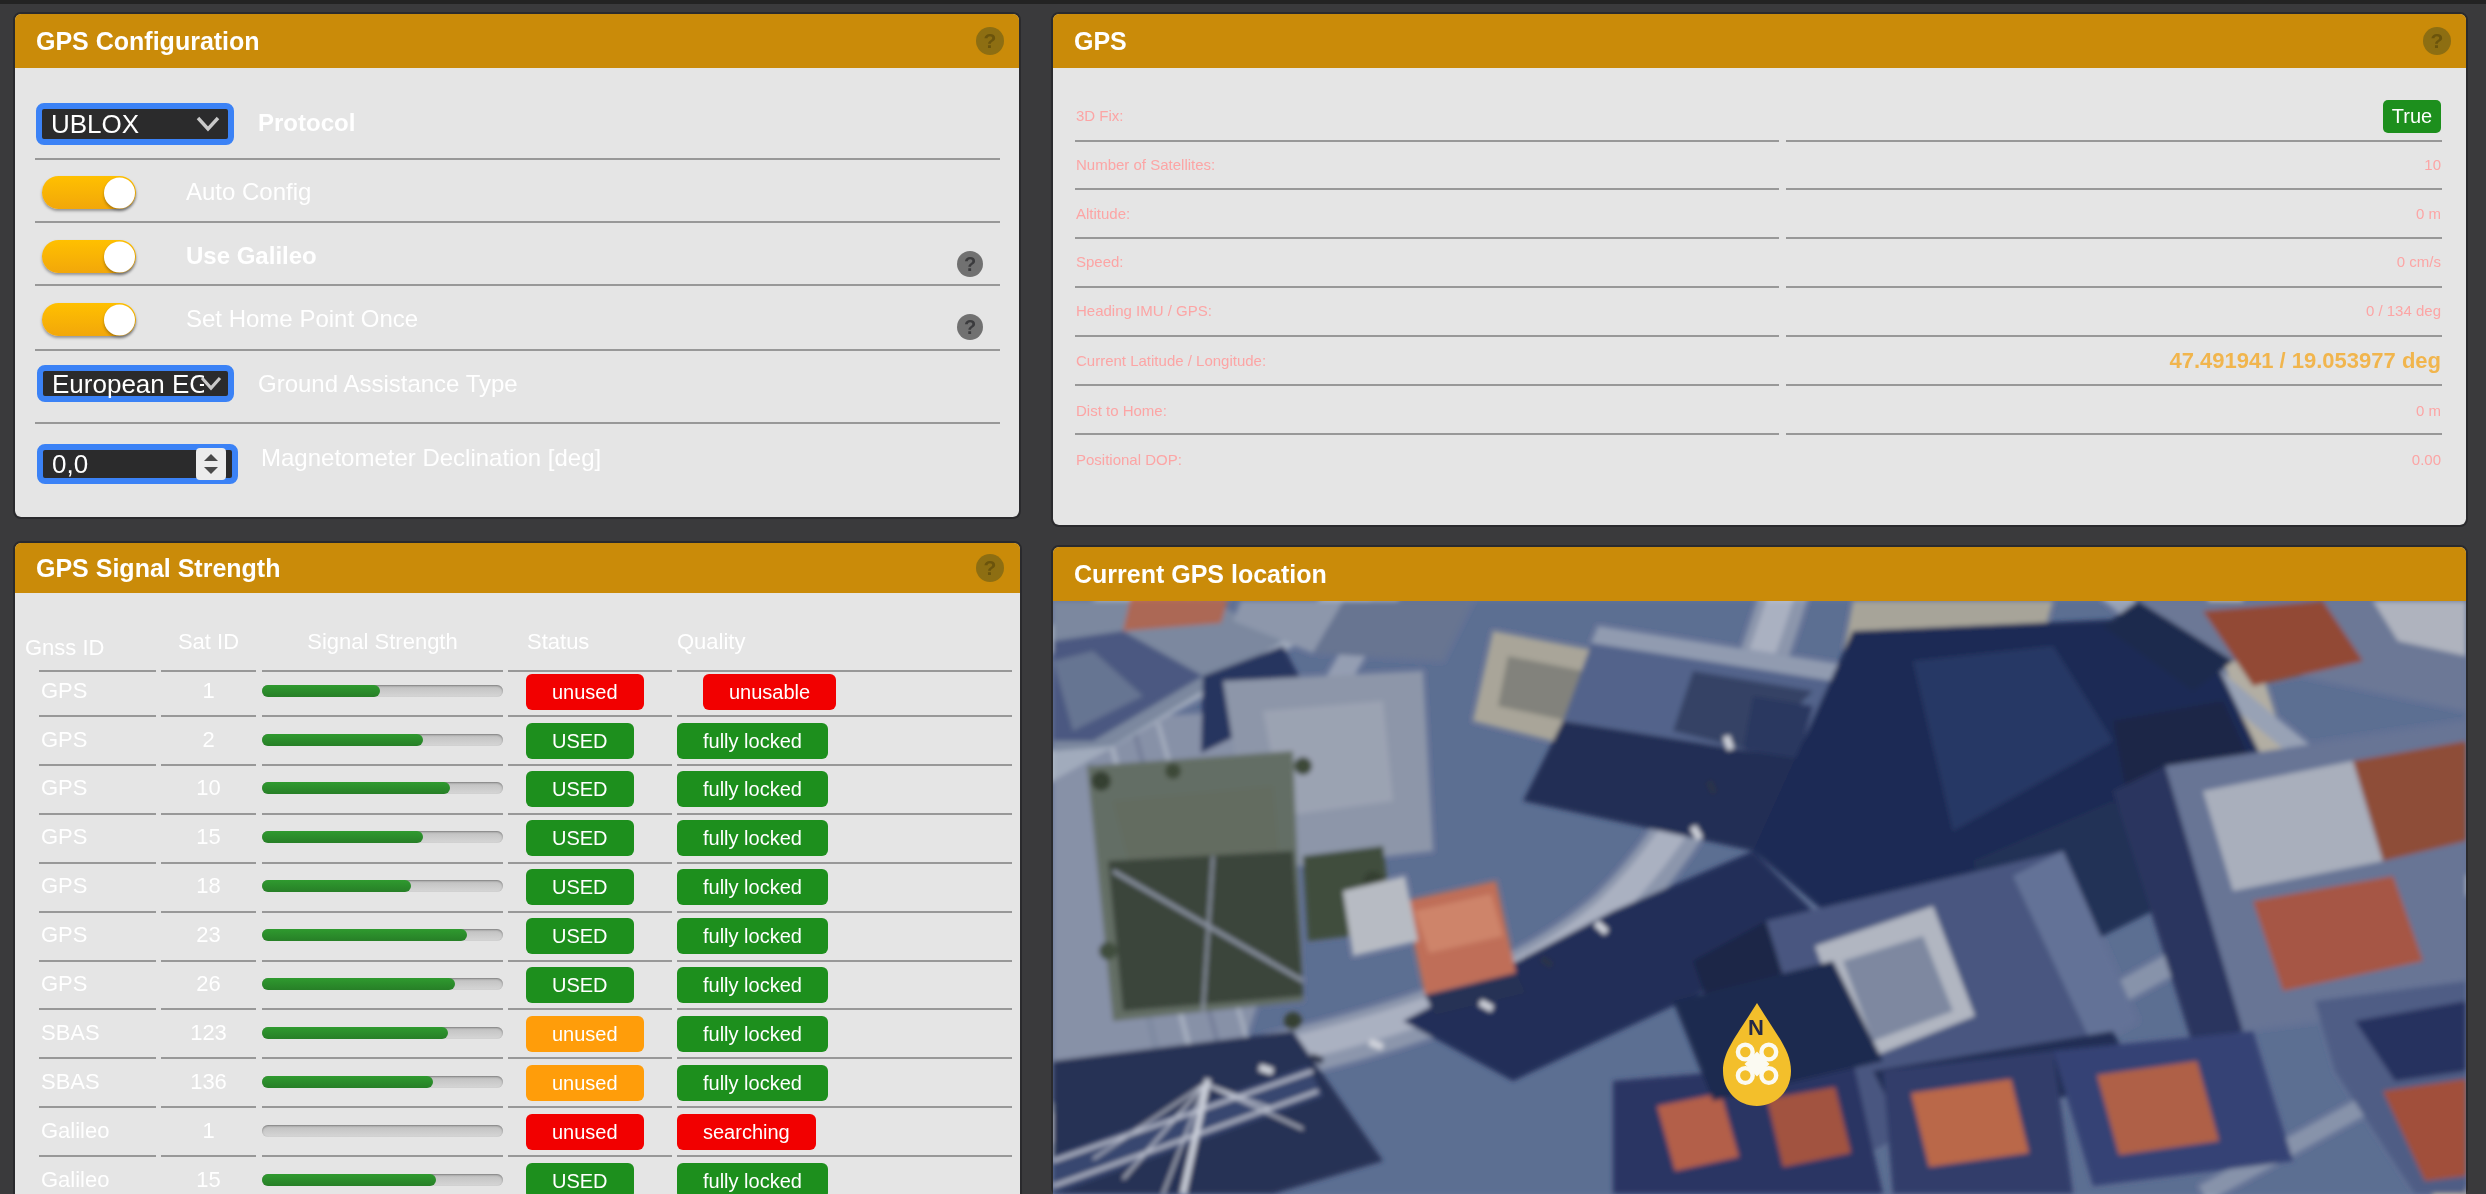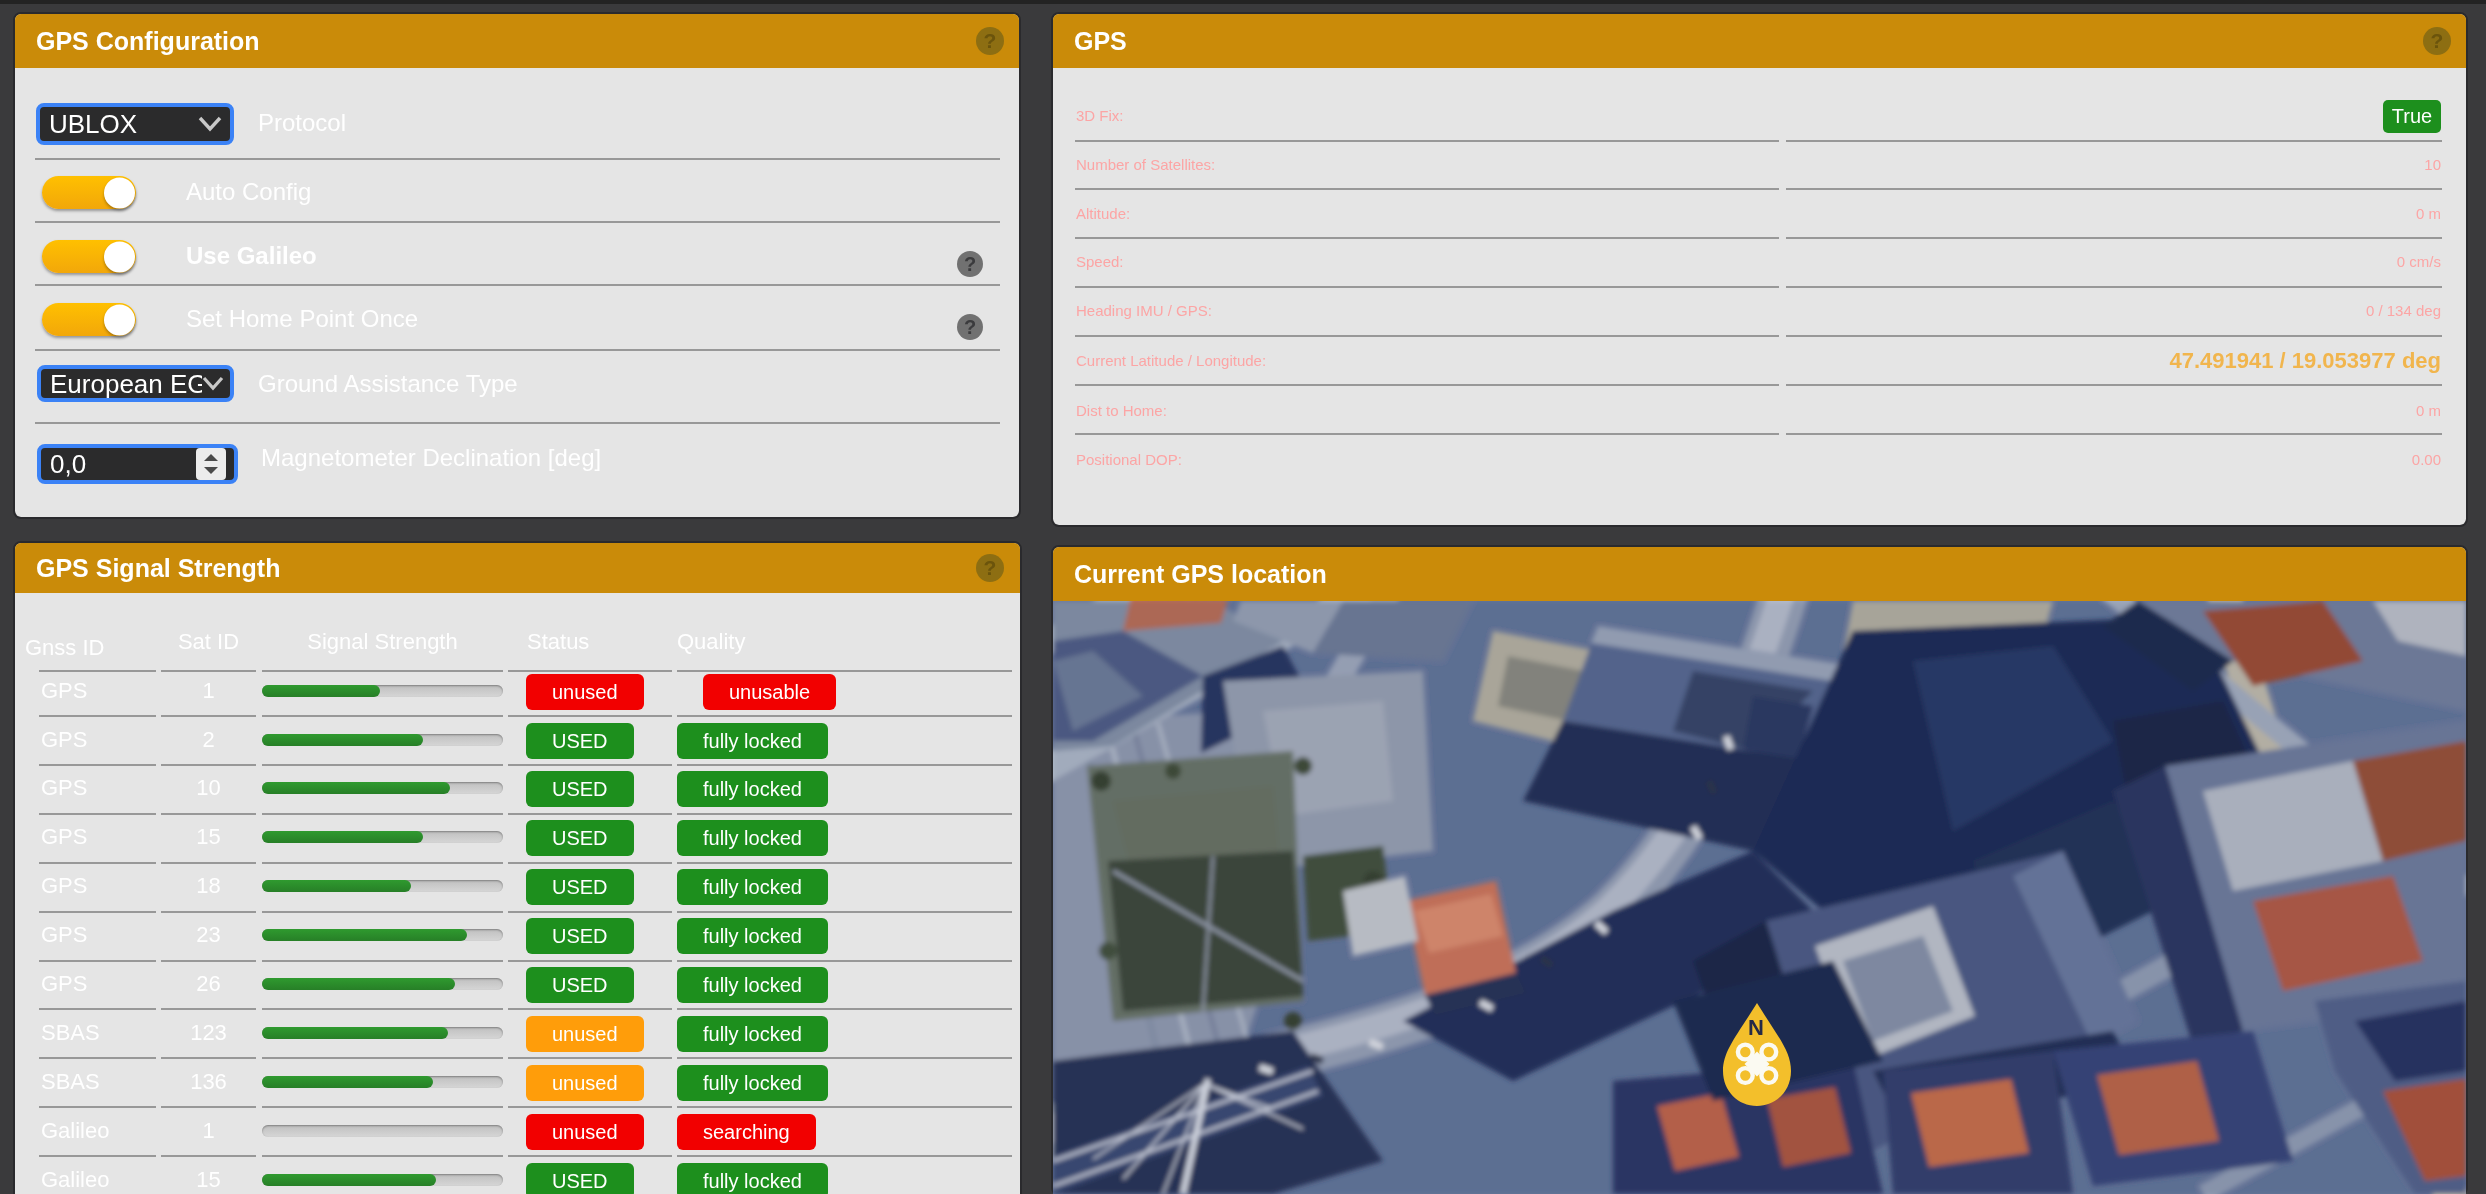--- a/index.html
+++ b/index.html
@@ -11,21 +11,21 @@
     border-radius:6px 6px 0 0; color:#fff; font-size:25px; font-weight:bold;
     line-height:54px; padding-left:21px; }
   .qmark { position:absolute; width:28px; height:28px; border-radius:50%;
     background:#8d6e12; color:#6b540c; font-size:21px; font-weight:bold;
     text-align:center; line-height:28px; top:13px; }
   .qgray { position:absolute; width:26px; height:26px; border-radius:50%;
     background:#717171; color:#3b3b3d; font-size:20px; font-weight:bold;
     text-align:center; line-height:26px; }
   .lbl { position:absolute; color:#fff; font-size:24px; line-height:28px; white-space:nowrap; }
   .hr { position:absolute; height:2px; background:#989898; }
-  .sel { position:absolute; background:#2b2b2c; border:4px solid #3b82f6; border-radius:8px;
+  .sel { position:absolute; background:#2b2b2c; border:6px solid #3b82f6; border-radius:8px;
     color:#fff; font-size:26px; }
   .sel .st { position:absolute; left:9px; top:50%; transform:translateY(-50%); white-space:nowrap; overflow:hidden;}
   .sel svg { position:absolute; right:8px; top:50%; transform:translateY(-50%); }
   .tog { position:absolute; width:94px; height:33px; border-radius:17px;
     background:linear-gradient(#ffc000,#f2a70a); box-shadow:0 2px 3px rgba(0,0,0,.35); }
   .tog .knob { position:absolute; right:1px; top:50%; transform:translateY(-50%);
     width:31px; height:31px; border-radius:50%; background:#fff; box-shadow:0 2px 3px rgba(0,0,0,.3); }
   .gpsrow { position:absolute; color:#fca5a5; font-size:15px; line-height:28px; }
   .badge { position:absolute; color:#fff; font-size:20px; border-radius:6px; height:36px;
     line-height:36px; padding:0 26px; }
@@ -45,21 +45,21 @@
 <div class="panel" style="left:15px; top:14px; width:1004px; height:503px;">
   <div class="phead">GPS Configuration<span class="qmark" style="left:961px;">?</span></div>
 </div>
 
 <div class="sel" style="left:36px; top:103px; width:198px; height:42px;">
   <span class="st">UBLOX</span>
   <svg width="30" height="20" viewBox="0 0 30 20" style="right:5px;">
       <path d="M5 4 L15 15 L25 4" fill="none" stroke="#c9c9c9" stroke-width="3.4"></path>
     </svg>
 </div>
-<div class="lbl" style="left:258px; top:109px;">Protocol</div>
+<div class="lbl" style="left:258px; top:109px;font-weight:bold;">Protocol</div>
 <div class="hr" style="left:35px; top:158px; width:965px;"></div>
 
 <div class="tog" style="left:42px; top:176px;">
     <div class="knob"></div>
   </div>
 <div class="lbl" style="left:186px; top:178px;">Auto Config</div>
 <div class="hr" style="left:35px; top:221px; width:965px;"></div>
 
 <div class="tog" style="left:42px; top:240px;">
     <div class="knob"></div>

